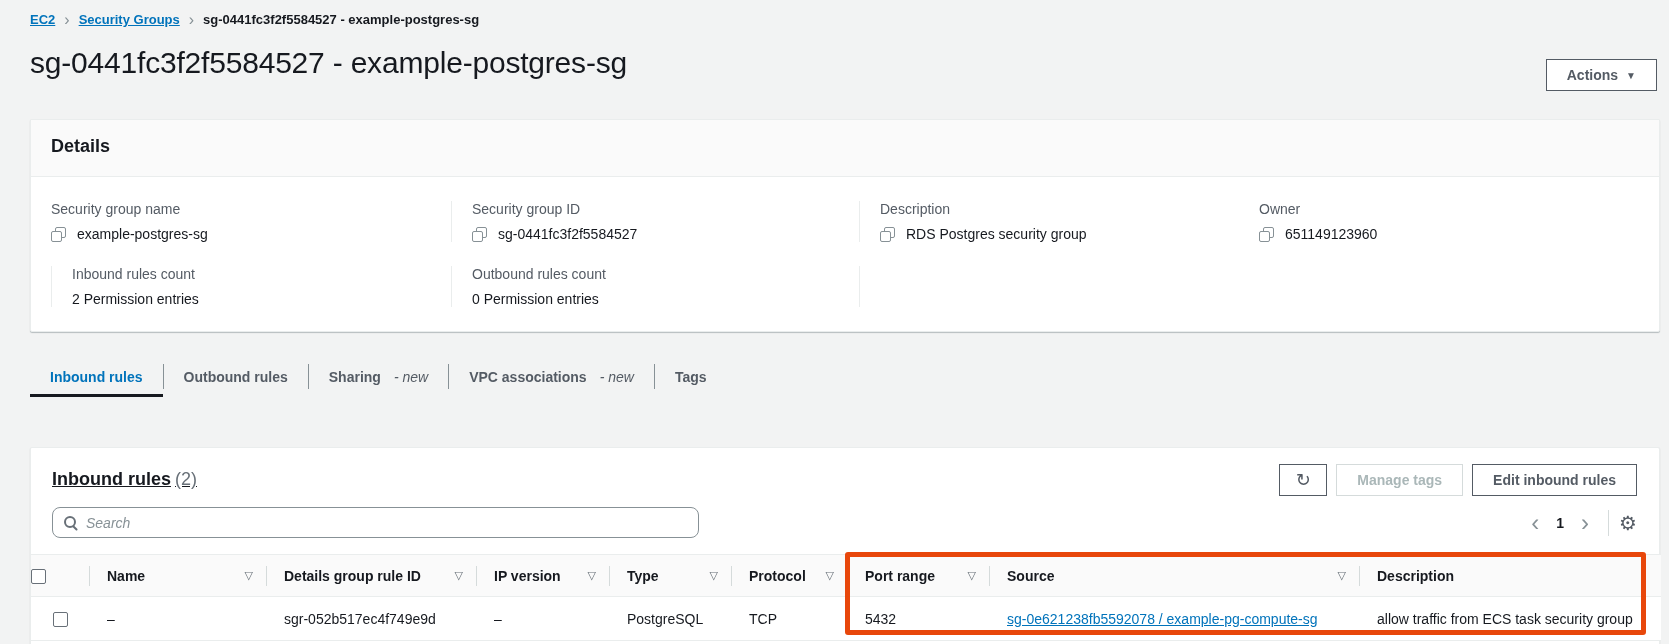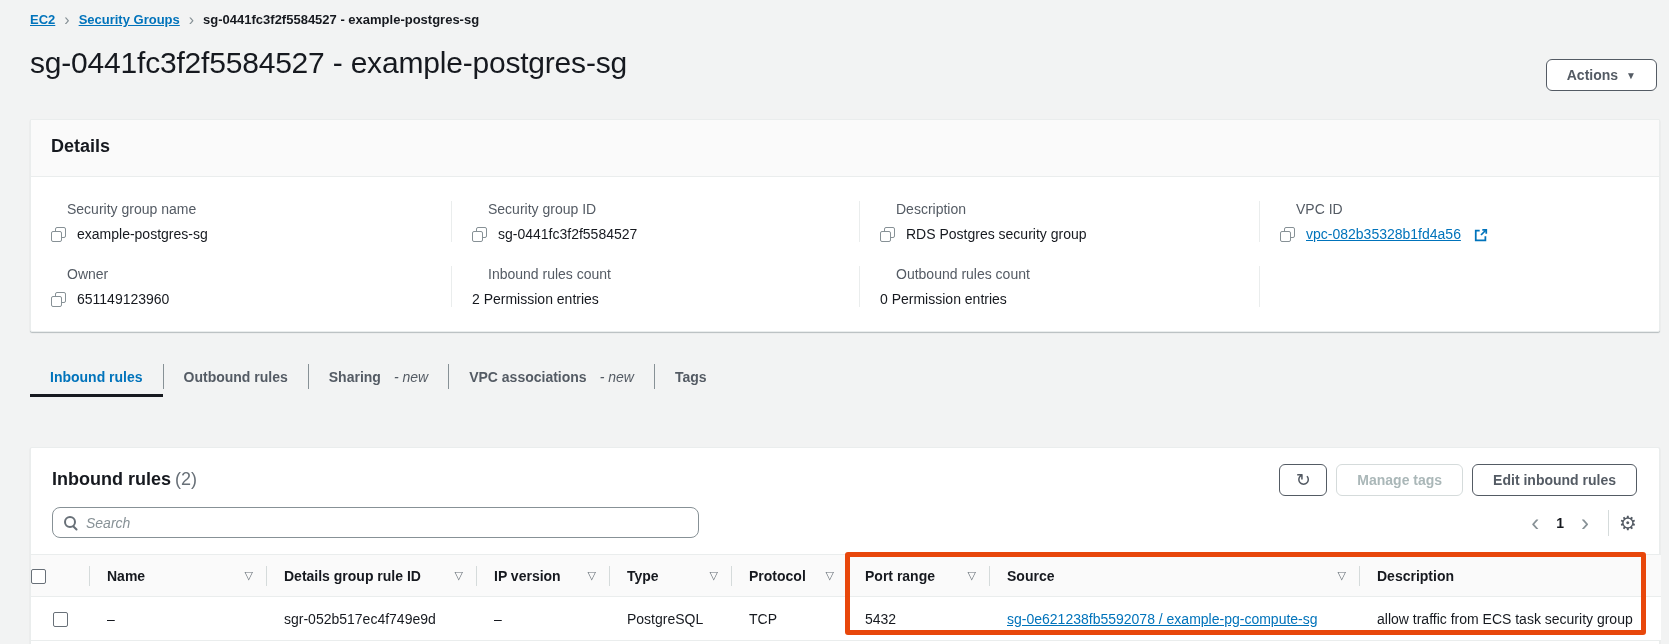--- a/index.html
+++ b/index.html
@@ -17,58 +17,58 @@
   
   .breadcrumb { position:absolute; left:30px; top:12px; display:flex; align-items:center; gap:9px; font-size:13px; font-weight:700; }
   .breadcrumb .sep { color:#879196; font-weight:400; font-size:16px; line-height:13px; }
   .breadcrumb .current { color:#16191f; }
 
   
   .page-title { position:absolute; left:30px; top:46px; font-size:30px; font-weight:400; color:#16191f; letter-spacing:-0.2px; }
   .btn {
     display:inline-flex; align-items:center; justify-content:center; gap:8px;
     height:32px; padding:0 20px; background:#fff; border:1px solid #545b64;
-    border-radius:6px; font-size:14px; font-weight:700; color:#545b64; cursor:pointer;
+    border-radius:0; font-size:14px; font-weight:700; color:#545b64; cursor:pointer;
     font-family:inherit;
   }
   .btn.disabled { border-color:#d5dbdb; color:#aab7b8; cursor:default; }
   .btn .caret { font-size:10px; line-height:10px; position:relative; top:1px; }
   .actions-btn { position:absolute; right:12px; top:59px; }
 
   
   .card {
     position:absolute; left:30px; width:1630px; background:#fff;
     border:1px solid #eaeded; border-radius:2px;
     box-shadow:0 1px 1px 0 rgba(0,28,36,0.25);
   }
   .details-card { top:119px; height:213px; }
   .details-heading { padding:16px 20px 0 20px; height:57px; border-bottom:1px solid #eaeded; font-size:18px; font-weight:700; background:#fafafa; }
   .details-grid { display:grid; grid-template-columns:1fr 1.02fr 1.0fr 0.95fr; row-gap:24px; padding:24px 20px 26px 20px; }
   .field { padding-left:0; }
   .details-grid .field:not(.c1) { border-left:1px solid #eaeded; padding-left:20px; }
-  .field .label { font-size:14px; color:#545b64; margin-bottom:9px;margin-left:16px; }
+  .field .label { font-size:14px; color:#545b64; margin-bottom:9px; }
   .field .value { display:flex; align-items:center; gap:11px; font-size:14px; color:#16191f; }
 
   
   .copy-icon { position:relative; width:15px; height:15px; display:inline-block; flex:0 0 15px; cursor:pointer; }
   .copy-icon::before { content:""; position:absolute; top:0; right:0; width:9px; height:9px; border:1.6px solid #879196; border-radius:2px; }
   .copy-icon::after  { content:""; position:absolute; bottom:0; left:0; width:9px; height:9px; border:1.6px solid #879196; border-radius:2px; background:#fff; }
 
   .ext-icon { display:inline-block; margin-left:2px; position:relative; top:1px; }
 
   
   .tabs { position:absolute; left:30px; top:360px; display:flex; align-items:stretch; height:37px; }
   .tab { display:flex; align-items:center; padding:0 20px; font-size:14px; font-weight:700; color:#545b64; cursor:pointer; border-bottom:3px solid transparent; }
   .tab.active { color:#0073bb; border-bottom-color:#16191f; }
   .tab .new-suffix { font-style:italic; font-weight:400; margin-left:13px; color:#545b64; }
   .tab-divider { width:1px; background:#879196; margin:4px 0 8px 0; }
 
   
   .rules-card { top:447px; height:198px; border-bottom:none; }
-  .rules-title { position:absolute; left:21px; top:21px; font-size:18px; font-weight:700; color:#16191f; }
+  .rules-title { position:absolute; left:21px; top:21px; font-size:18px; font-weight:700; color:#16191f;text-decoration:underline; }
   .rules-count { font-weight:400; color:#687078; margin-left:4px; }
   .rules-buttons { position:absolute; right:22px; top:16px; display:flex; gap:9px; }
   .icon-btn { width:48px; padding:0; font-size:17px; font-weight:400; }
   .refresh-glyph { font-size:18px; line-height:18px; color:#545b64; }
 
   .search-box { position:absolute; left:21px; top:59px; width:647px; height:31px; border:1px solid #879196; border-radius:8px; background:#fff; display:flex; align-items:center; }
   .search-icon { position:relative; width:14px; height:14px; margin:0 8px 0 11px; flex:0 0 14px; }
   .search-icon::before { content:""; position:absolute; left:0; top:0; width:8px; height:8px; border:2px solid #687078; border-radius:50%; }
   .search-icon::after { content:""; position:absolute; left:9px; top:9px; width:6px; height:2px; background:#687078; transform:rotate(45deg); transform-origin:left center; border-radius:1px; }
   .search-box input { border:none; outline:none; flex:1; height:100%; font-size:14px; font-family:inherit; color:#16191f; background:transparent; }
@@ -132,32 +132,20 @@
     </div>
 
     <div class="field">
       <div class="label">Description</div>
       <div class="value">
         <span class="copy-icon"></span>
         <span>RDS Postgres security group</span>
       </div>
     </div>
 
-    <div class="field">
-      <div class="label">VPC ID</div>
-      <div class="value">
-        <span class="copy-icon"></span>
-        <a>vpc-082b35328b1fd4a56</a>
-        <svg class="ext-icon" width="14" height="14" viewBox="0 0 16 16" fill="none" stroke="#0073bb" stroke-width="2">
-          <path d="M13 9.5V14H2V3h4.5"></path>
-          <path d="M9.5 2H14v4.5"></path>
-          <path d="M14 2L8 8"></path>
-        </svg>
-      </div>
-    </div>
 
     <div class="field c1">
       <div class="label">Owner</div>
       <div class="value">
         <span class="copy-icon"></span>
         <span>651149123960</span>
       </div>
     </div>
 
     <div class="field">

